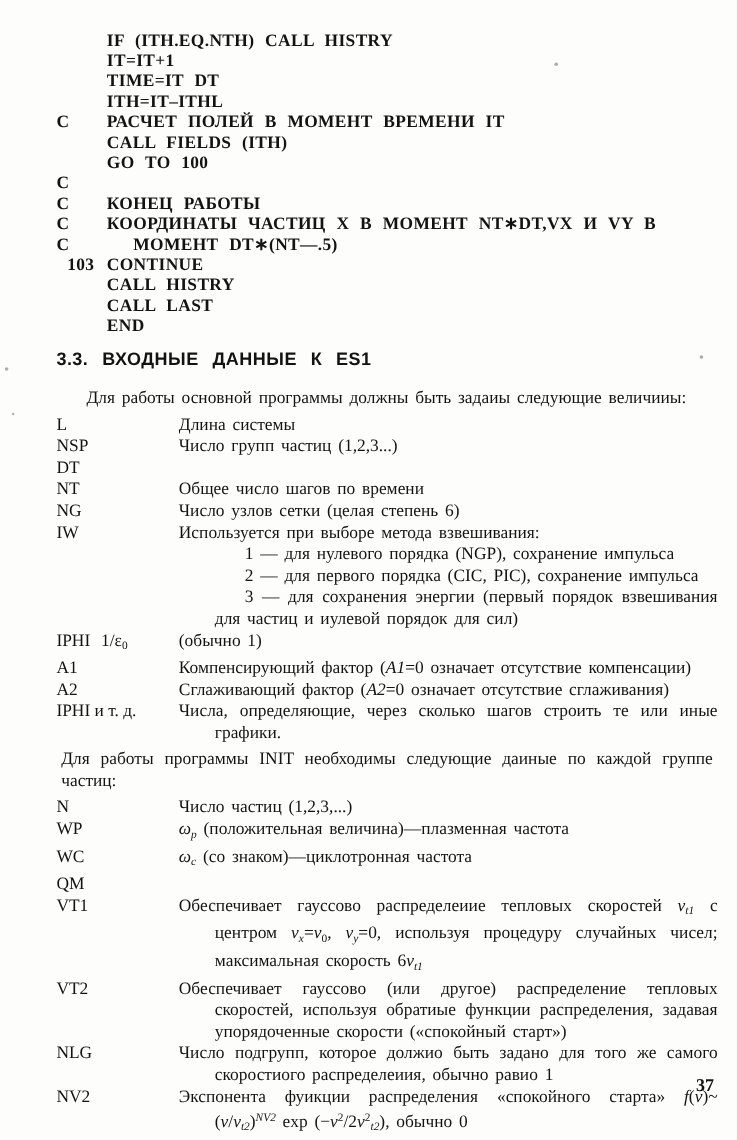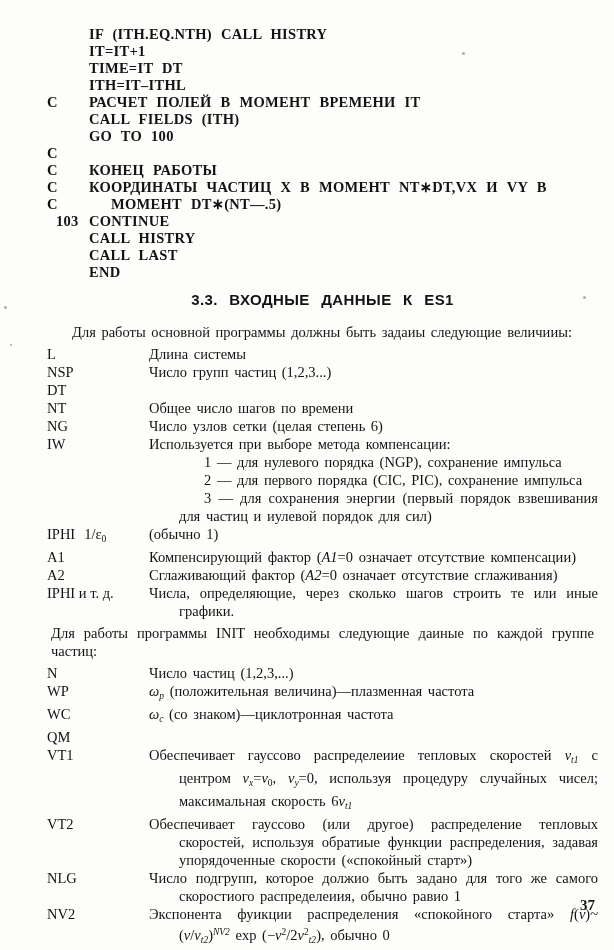--- a/index.html
+++ b/index.html
@@ -25,21 +25,21 @@
     white-space:nowrap;
   }
   .code-line { display:flex; min-height:17px; }
   .code-label { flex:0 0 42px; }
   .code-label.num { padding-left:9px; box-sizing:border-box; }
   .code-text.indent2 { padding-left:22px; }
 
   
   .heading {
     margin:10px 0 15px 0;
-    text-align:center;
+    text-align:left;
     font-family:"Liberation Sans", sans-serif;
     font-weight:700;
     font-size:15px;
     letter-spacing:0.4px;
     word-spacing:7px;
   }
 
   
   .para {
     font-size:14.5px;
@@ -194,21 +194,21 @@
       <div class="def-row">
         <div class="term">NG</div>
         <div class="def-body">
             <div class="def">Число узлов сетки (целая степень 6)</div>
           </div>
       </div>
 
       <div class="def-row">
         <div class="term">IW</div>
         <div class="def-body">
-          <div class="def">Используется при выборе метода компенсации:</div>
+          <div class="def">Используется при выборе метода взвешивания:</div>
           <div class="subitem">1 — для нулевого порядка (NGP), сохранение импульса</div>
           <div class="subitem">2 — для первого порядка (CIC, PIC), сохранение импульса</div>
           <div class="subitem">3 — для сохранения энергии (первый порядок взвешивания для частиц и иулевой порядок для сил)</div>
         </div>
       </div>
 
       <div class="def-row">
         <div class="term"><span>IPHI</span><span class="gap">1/ε</span><span class="sub">0</span></div>
         <div class="def-body">
             <div class="def">(обычно 1)</div>

